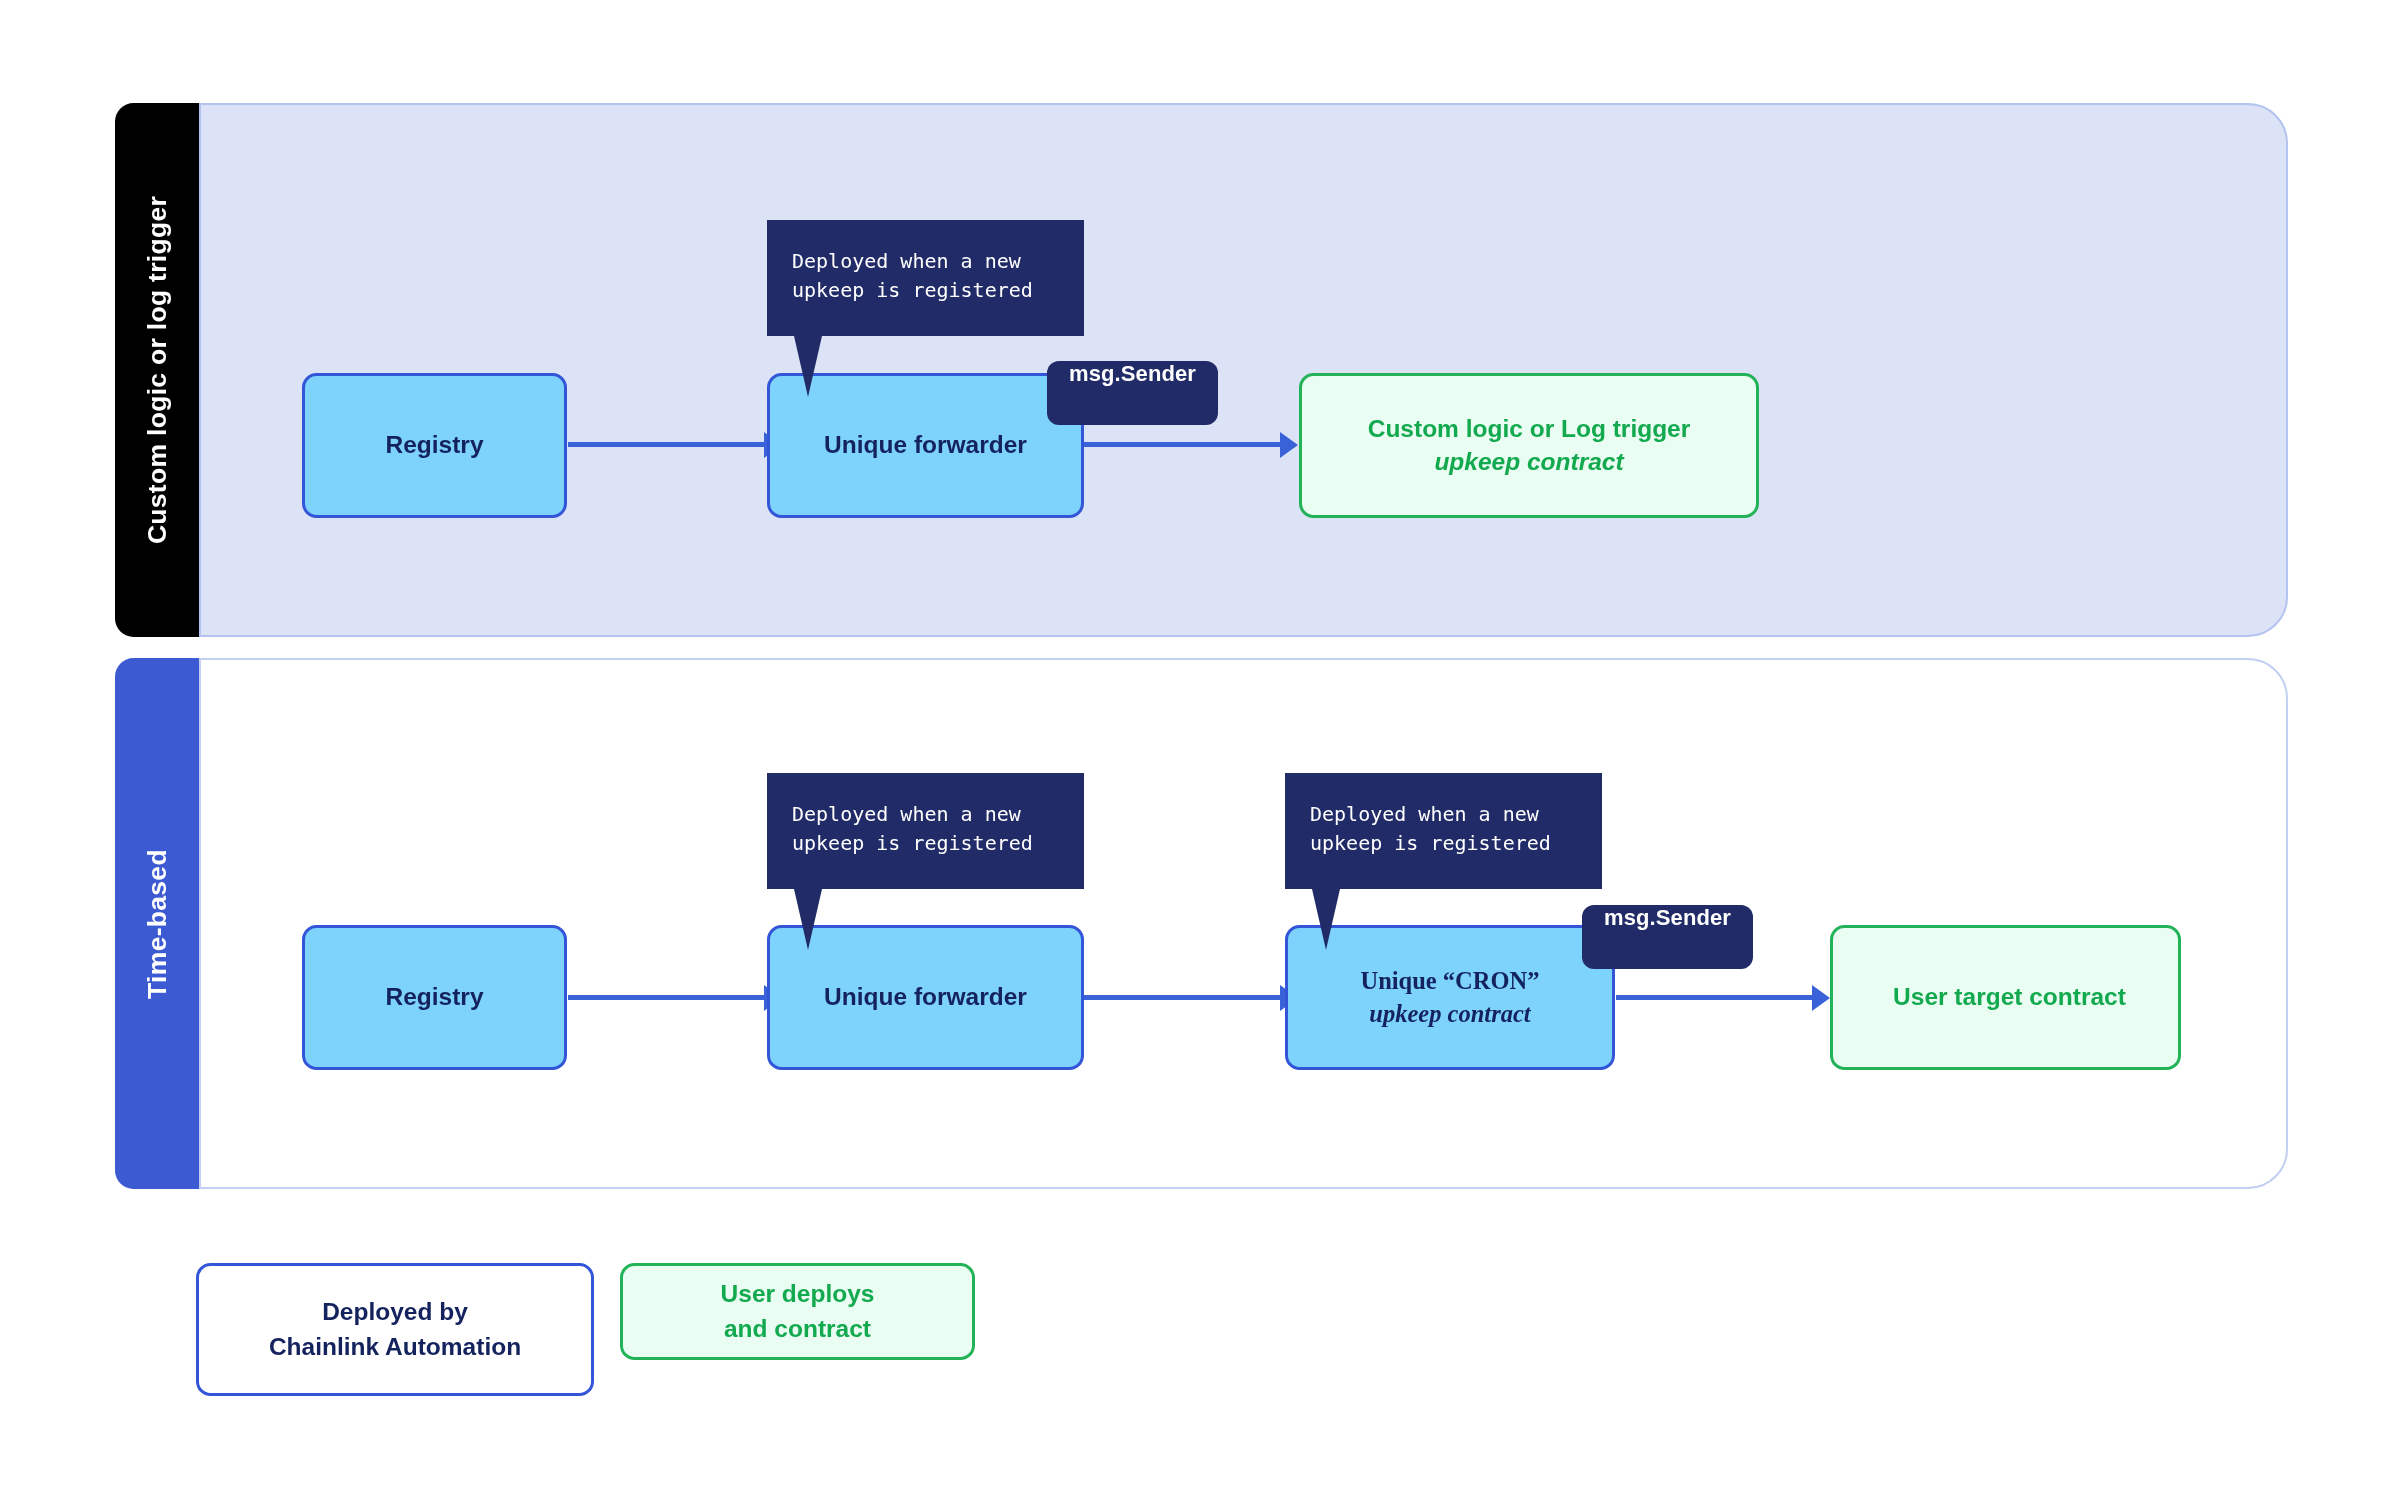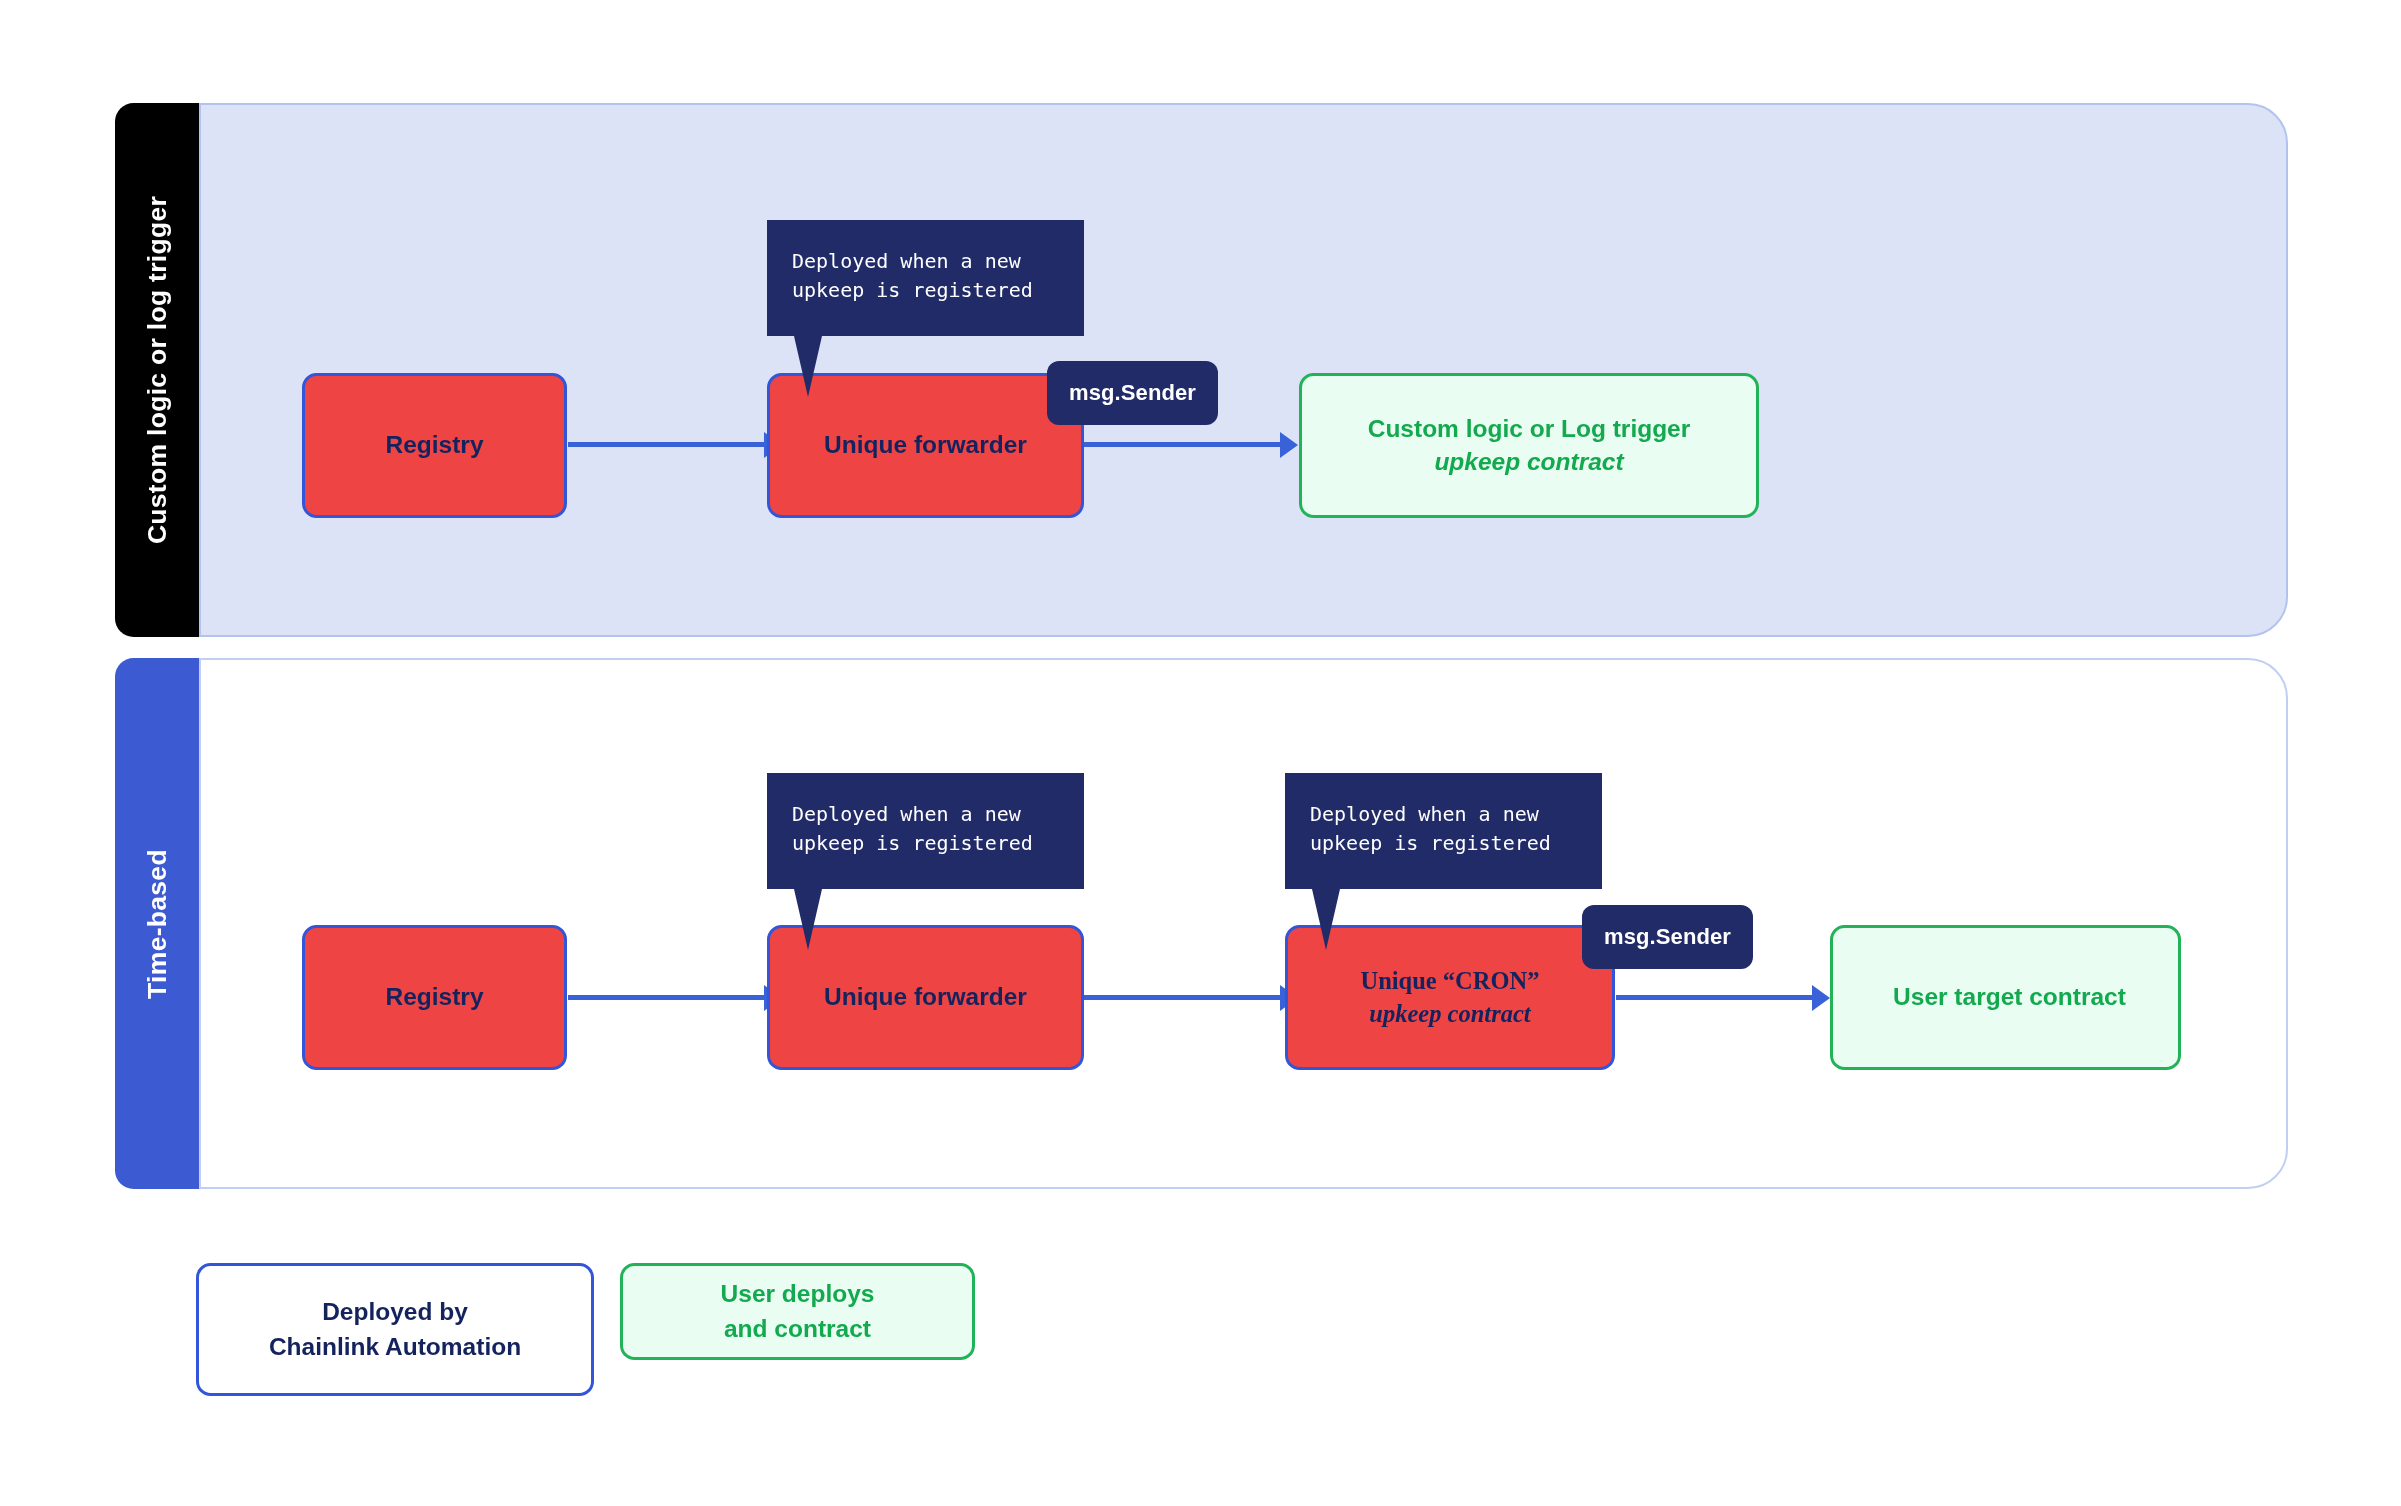--- a/index.html
+++ b/index.html
@@ -65,21 +65,21 @@
     box-sizing: border-box;
     display: flex;
     flex-direction: column;
     align-items: center;
     justify-content: center;
     text-align: center;
     border-radius: 14.6px;
     line-height: 1.32;
   }
   .node.blue {
-    background: #ef4444;
+    background: #7dd3fc;
     border: 3.3px solid #3355d8;
     color: #14235e;
   }
   .node.green {
     background: #e9fdf2;
     border: 3.3px solid #22b358;
     color: #13a94e;
   }
   .node-line {
     font-size: 24.5px;
@@ -134,21 +134,21 @@
   }
 
   
   .badge {
     position: absolute;
     box-sizing: border-box;
     background: #212b68;
     color: #ffffff;
     border-radius: 12px;
     display: flex;
-    align-items: center;
+    align-items: flex-start;
     justify-content: center;
     font-size: 22px;
     font-weight: bold;
     letter-spacing: 0.1px;
   }
 
   
   .legend-box {
     position: absolute;
     box-sizing: border-box;

